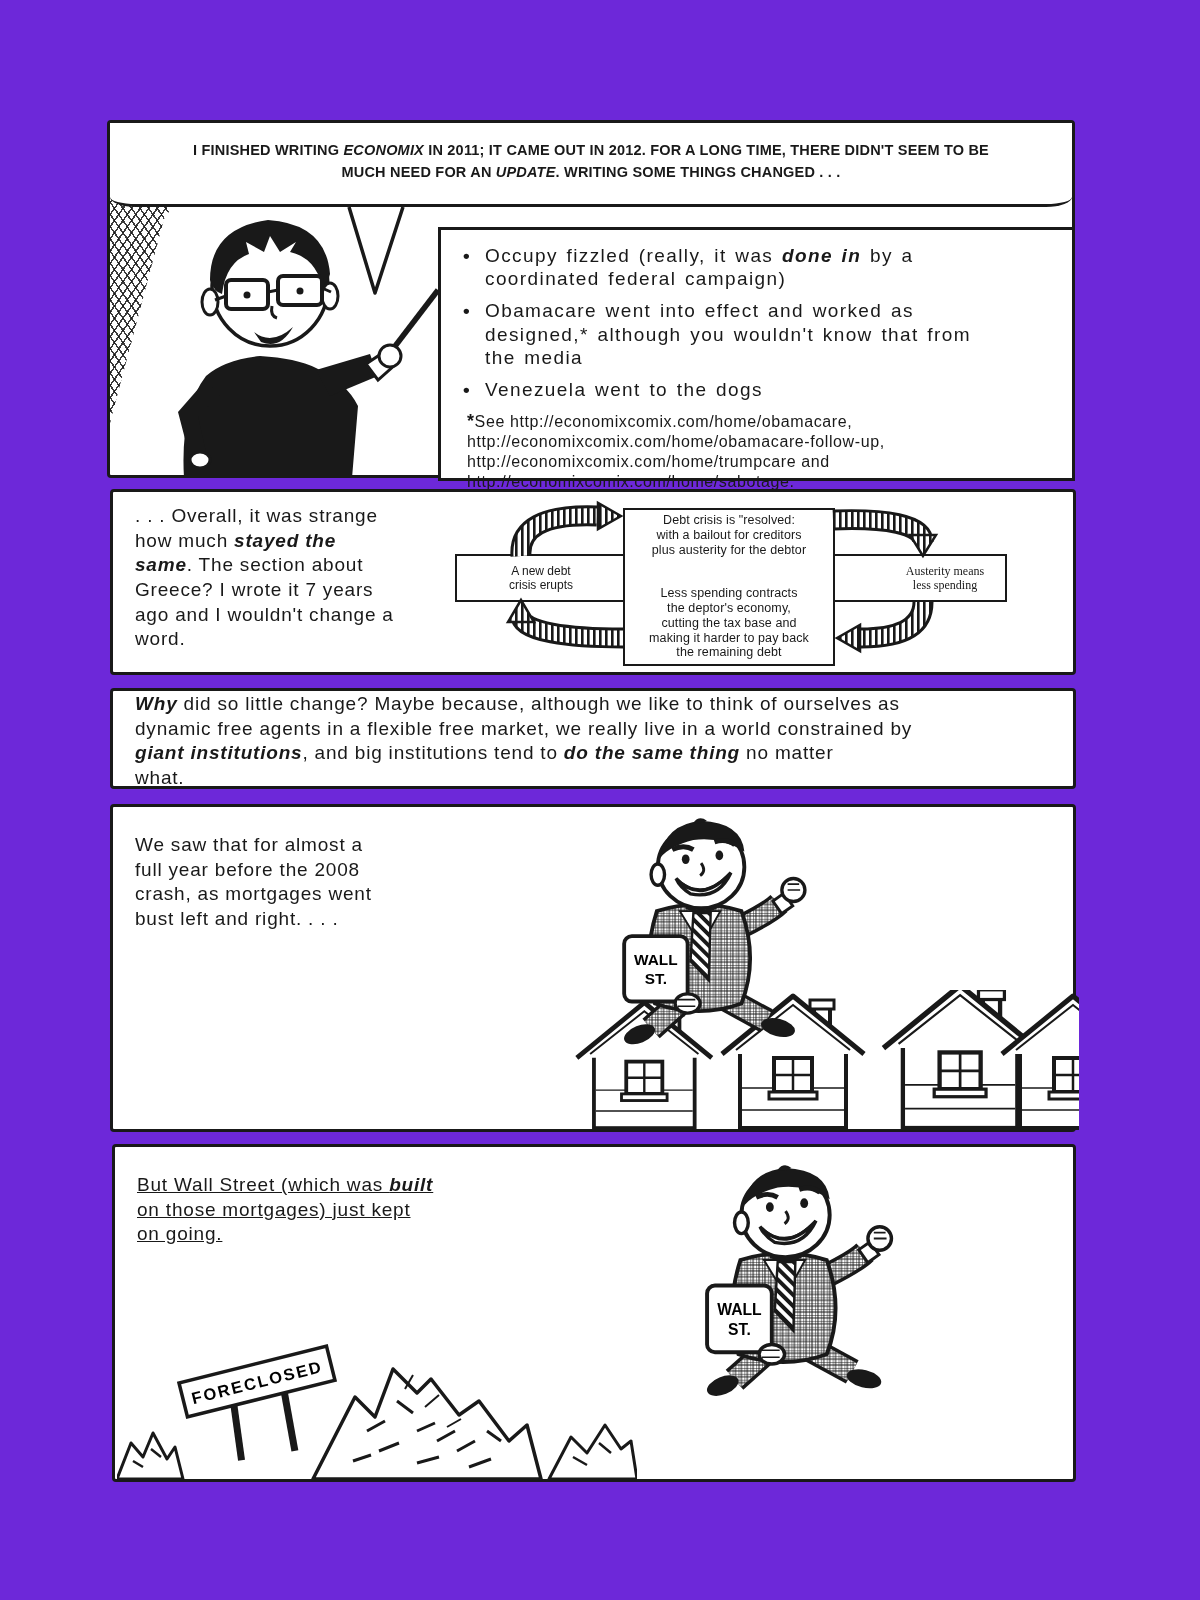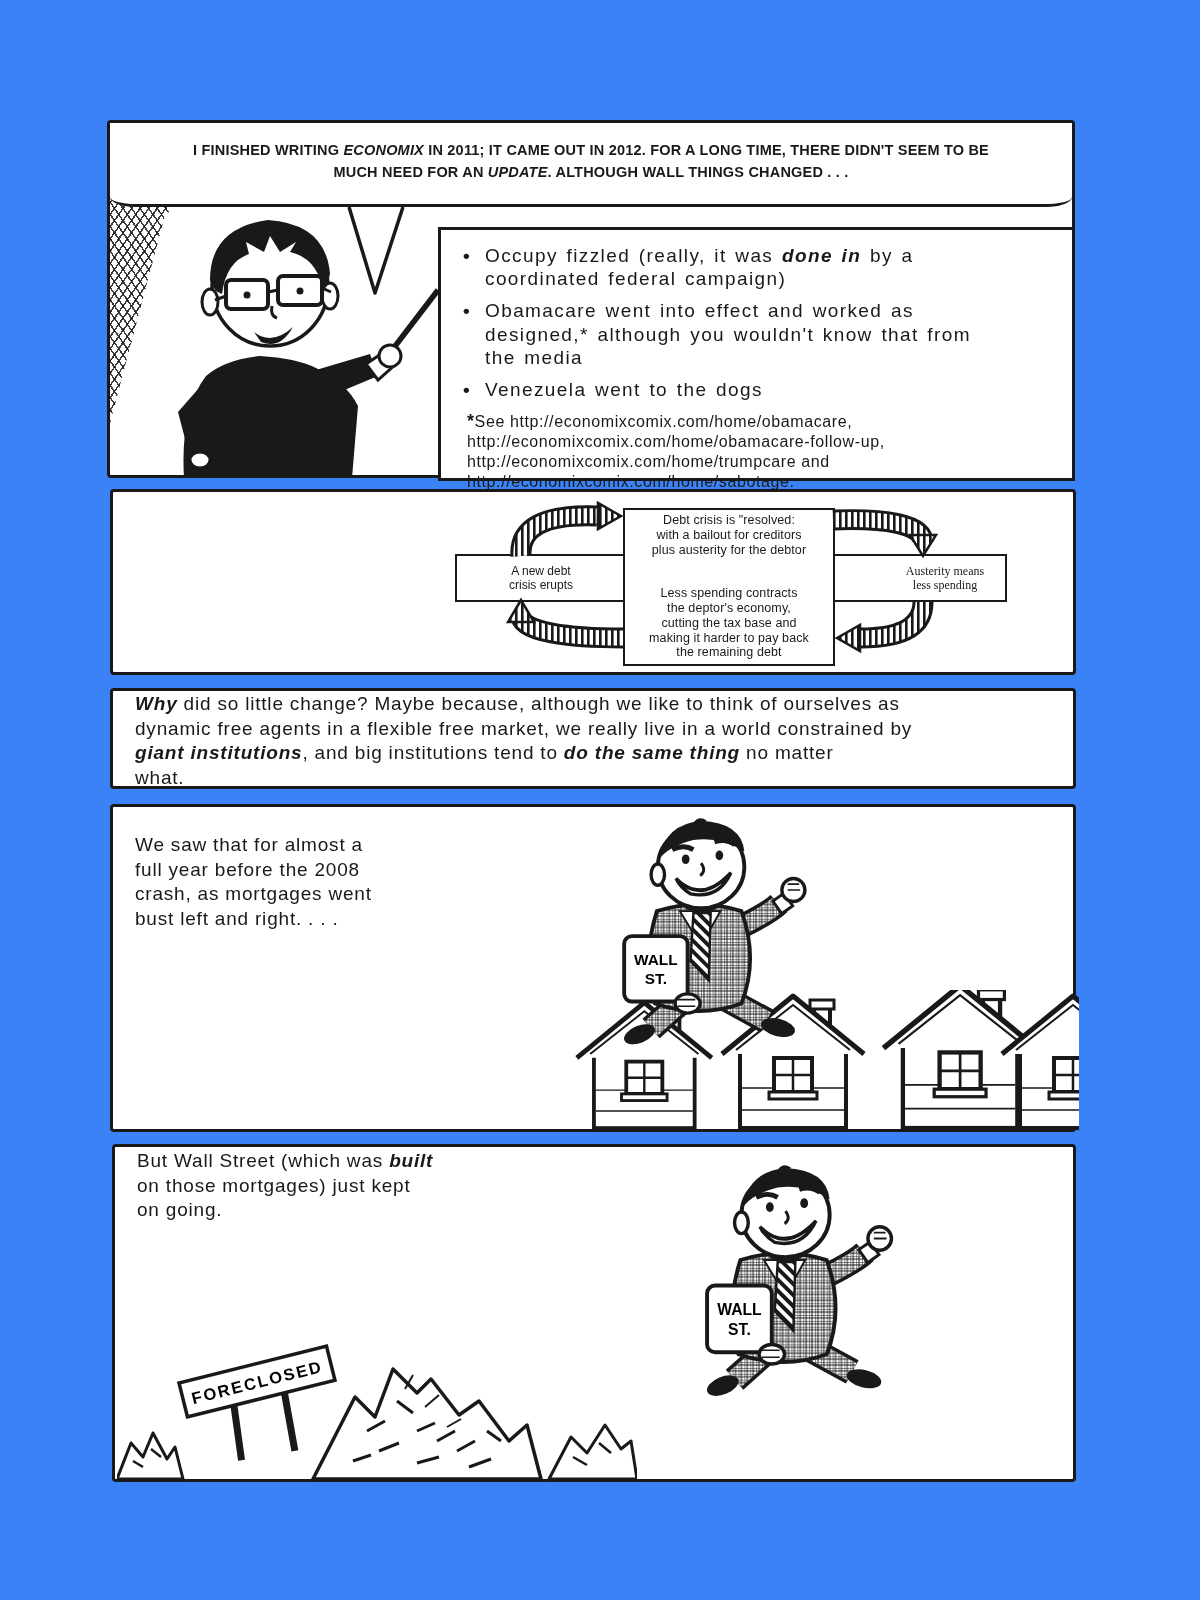--- a/index.html
+++ b/index.html
@@ -1,16 +1,16 @@
 <!DOCTYPE html>
 <html><head>
 <meta charset="utf-8">
 <style>
   html,body{margin:0;padding:0;background:#ffffff;}
-  #page{position:relative;width:1200px;height:1600px;background:#3b82f6;
+  #page{position:relative;width:1200px;height:1600px;background:#6d28d9;
         font-family:"Liberation Sans",sans-serif;color:#191919;overflow:hidden;}
   .panel{position:absolute;background:#fff;border:3.5px solid #191919;border-radius:4px;box-sizing:border-box;}
   #p1{left:107px;top:120px;width:968px;height:358px;}
   #p2{left:110px;top:489px;width:966px;height:186px;}
   #p3{left:110px;top:688px;width:966px;height:101px;}
   #p4{left:110px;top:804px;width:966px;height:328px;}
   #p5{left:112px;top:1144px;width:964px;height:338px;}
 
   .em{font-weight:bold;font-style:italic;}
   .preline{white-space:pre-line;}
@@ -49,21 +49,21 @@
     text-align:center;font-size:12px;line-height:1.18;z-index:3;}
   .dg-left{left:0;}
   .dg-right{left:404px;font-family:Liberation Serif, serif;}
   .dg-arrows{position:absolute;left:0;top:0;z-index:4;pointer-events:none;}
 
   
   #p3 .narr{left:0;top:0;position:relative;padding:1px 22px;width:905px;}
 
   
   #p4 .narr{left:22px;top:26px;width:360px;}
-  #p5 .narr{left:22px;top:2px;width:420px;}
+  #p5 .narr{left:22px;top:26px;width:420px;text-decoration:underline;}
   .houses{position:absolute;left:138px;bottom:-1px;}
   .biz4{position:absolute;left:470px;top:8px;}
   .biz5{position:absolute;left:555px;top:15px;}
   .rubble{position:absolute;left:2px;bottom:-2px;}
   svg text{font-family:"Liberation Sans",sans-serif;}
 </style>
 </head>
 <body>
 
 <svg width="0" height="0" style="position:absolute" aria-hidden="true">
@@ -151,21 +151,21 @@
 </svg>
 
 <div id="page">
 
   <div id="p1" class="panel">
     <div class="hatch-tl"></div>
     <div class="hatch-tr"></div>
 
     <div class="caption-area">
       <div class="preline"><span>I FINISHED WRITING </span><span class="em">ECONOMIX</span><span> IN 2011; IT CAME OUT IN 2012. FOR A LONG TIME, THERE DIDN'T SEEM TO BE
-MUCH NEED FOR AN </span><span class="em">UPDATE</span><span>. ALTHOUGH WALL THINGS CHANGED . . .</span></div>
+MUCH NEED FOR AN </span><span class="em">UPDATE</span><span>. WRITING SOME THINGS CHANGED . . .</span></div>
     </div>
 
     <svg class="tail" width="62" height="92" viewBox="0 0 62 92">
       <path d="M4,0 L30,86 L58,0" fill="#fff" stroke="#191919" stroke-width="3.5" stroke-linejoin="round"></path>
     </svg>
 
     <svg class="author" width="320" height="270" viewBox="0 0 320 270">
       <line x1="266" y1="150" x2="318" y2="82" stroke="#191919" stroke-width="5.5"></line>
       <path d="M64,270 Q60,202 86,168 Q104,152 140,148 Q176,150 196,160 Q226,174 238,198 L232,270 Z" fill="#191919"></path>
       <path d="M196,162 L250,146 L258,168 L210,188 Z" fill="#191919"></path>
@@ -209,20 +209,26 @@
         <div class="preline"><span>Venezuela went to the dogs</span></div>
       </div>
       <div class="footnote preline"><span class="star">*</span><span>See http://economixcomix.com/home/obamacare,
 http://economixcomix.com/home/obamacare-follow-up,
 http://economixcomix.com/home/trumpcare and
 http://economixcomix.com/home/sabotage.</span></div>
     </div>
   </div>
 
   <div id="p2" class="panel">
+    <div class="narr preline"><span>. . . Overall, it was strange
+how much </span><span class="em">stayed the
+same</span><span>. The section about
+Greece? I wrote it 7 years
+ago and I wouldn't change a
+word.</span></div>
 
     <div class="diagram">
       <div class="dg-band"></div>
       <div class="dg-col">
         <div class="dg-text dg-top preline">Debt crisis is "resolved:
 with a bailout for creditors
 plus austerity for the debtor</div>
         <div class="dg-text dg-bottom preline">Less spending contracts
 the deptor's economy,
 cutting the tax base and

